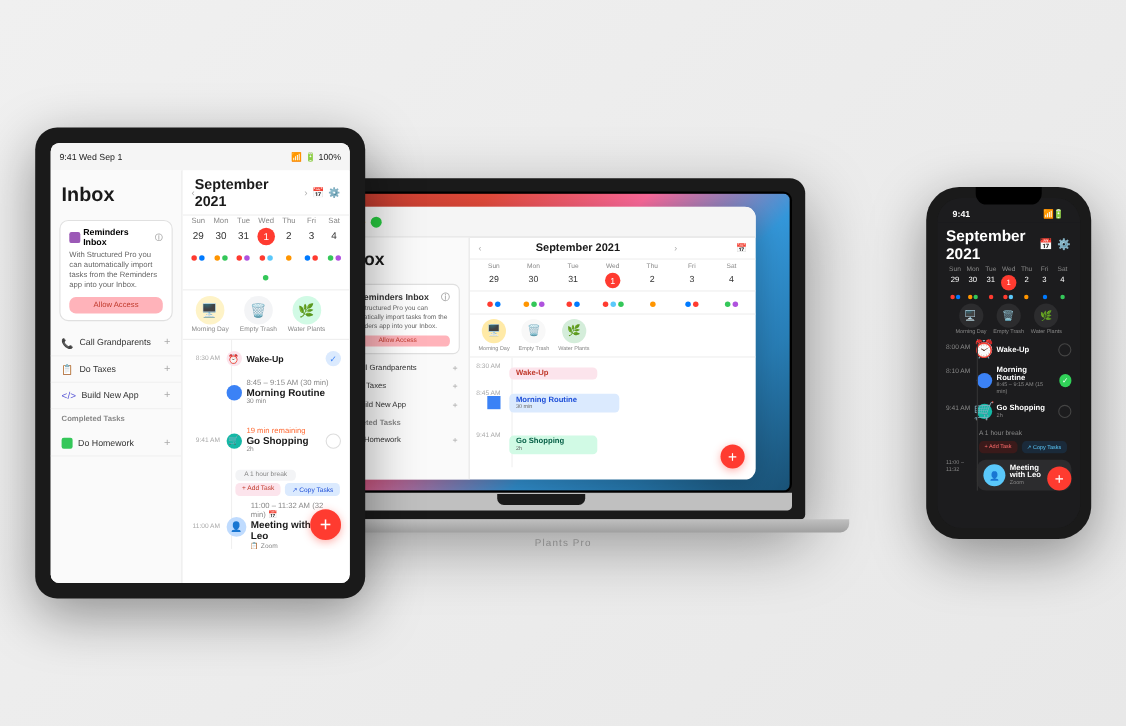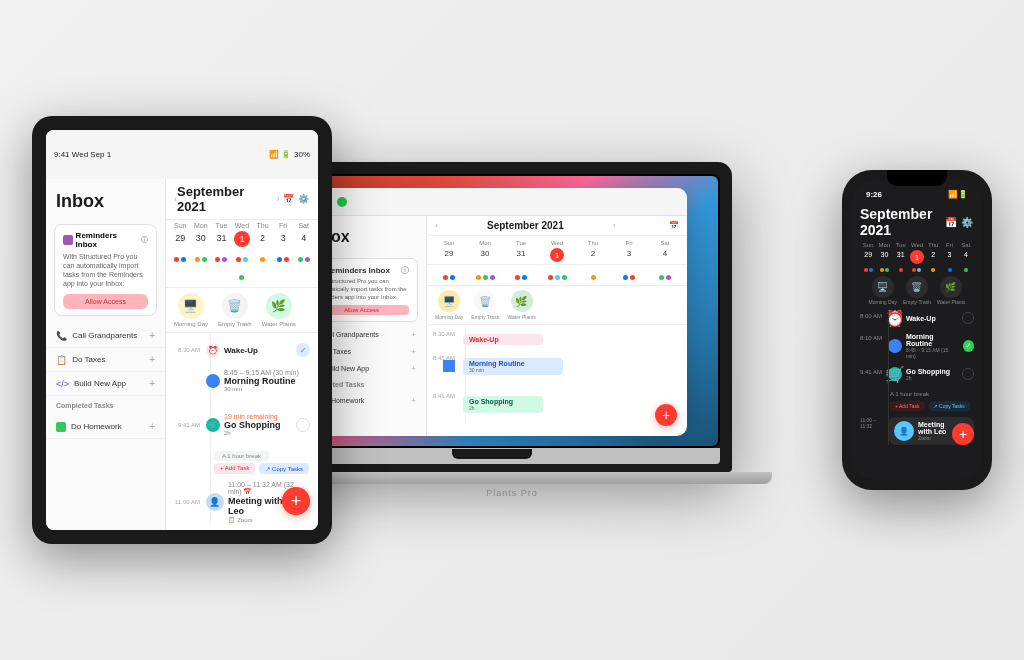--- a/index.html
+++ b/index.html
@@ -237,21 +237,21 @@
     .ipad-screen {
       background: #fff;
       border-radius: 8px;
       overflow: hidden;
       height: 400px;
       position: relative;
     }
     .ipad-status-bar {
       display: flex;
       justify-content: space-between;
-      padding: 20px 8px;
+      padding: 8px 8px;
       font-size: 8px;
       color: #1a1a1a;
       background: #f5f5f5;
     }
     .ipad-content {
       display: flex;
       height: calc(100% - 20px);
     }
     .ipad-sidebar {
       width: 120px;
@@ -703,21 +703,21 @@
     </div>
     <div class="macbook-base"></div>
     <div class="macbook-label">Plants Pro</div>
   </div>
 
   <div class="ipad">
     <div class="ipad-outer">
       <div class="ipad-screen">
         <div class="ipad-status-bar">
           <span>9:41  Wed Sep 1</span>
-          <span>📶 🔋 30%</span>
+          <span>📶 🔋 100%</span>
         </div>
         <div class="ipad-content">
           <div class="ipad-sidebar">
             <div class="ipad-sidebar-title">Inbox</div>
             <div class="ipad-reminders-card">
               <div class="ipad-rem-title">
                 <span class="ipad-rem-icon"></span>
                 <span>Reminders Inbox</span>
                 <span style="margin-left:auto;font-size:7px;color:#aaa;">ⓘ</span>
               </div>
@@ -856,21 +856,21 @@
         </div>
       </div>
     </div>
   </div>
 
   <div class="iphone">
     <div class="iphone-outer">
       <div class="iphone-screen">
 
         <div style="background:#1c1c1e;height:22px;display:flex;align-items:flex-end;justify-content:space-between;padding:0 14px 3px;">
-          <span style="font-size:8px;color:#fff;font-weight:600;">9:26</span>
+          <span style="font-size:8px;color:#fff;font-weight:600;">9:41</span>
           <div style="width:60px;height:16px;background:#000;border-radius:0 0 10px 10px;position:absolute;left:50%;transform:translateX(-50%);top:0;"></div>
           <span style="font-size:8px;color:#fff;">📶🔋</span>
         </div>
         <div class="iphone-content">
           <div class="iphone-month">
             <span>September 2021</span>
             <span style="font-size:10px;">📅</span>
             <span style="font-size:10px;">⚙️</span>
           </div>
 

